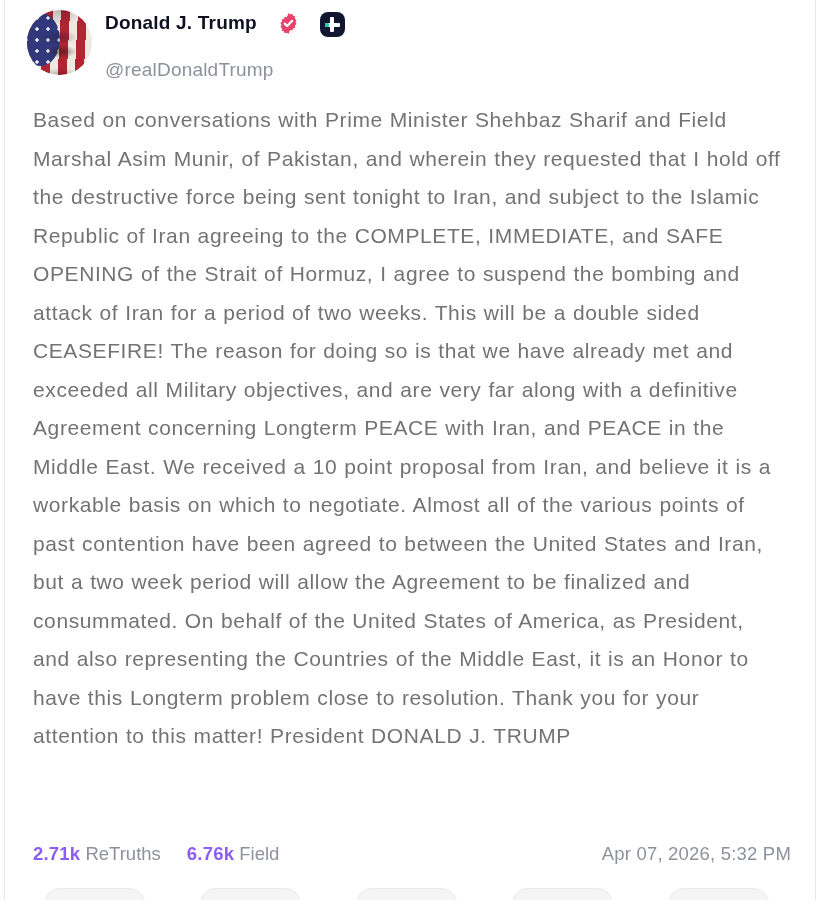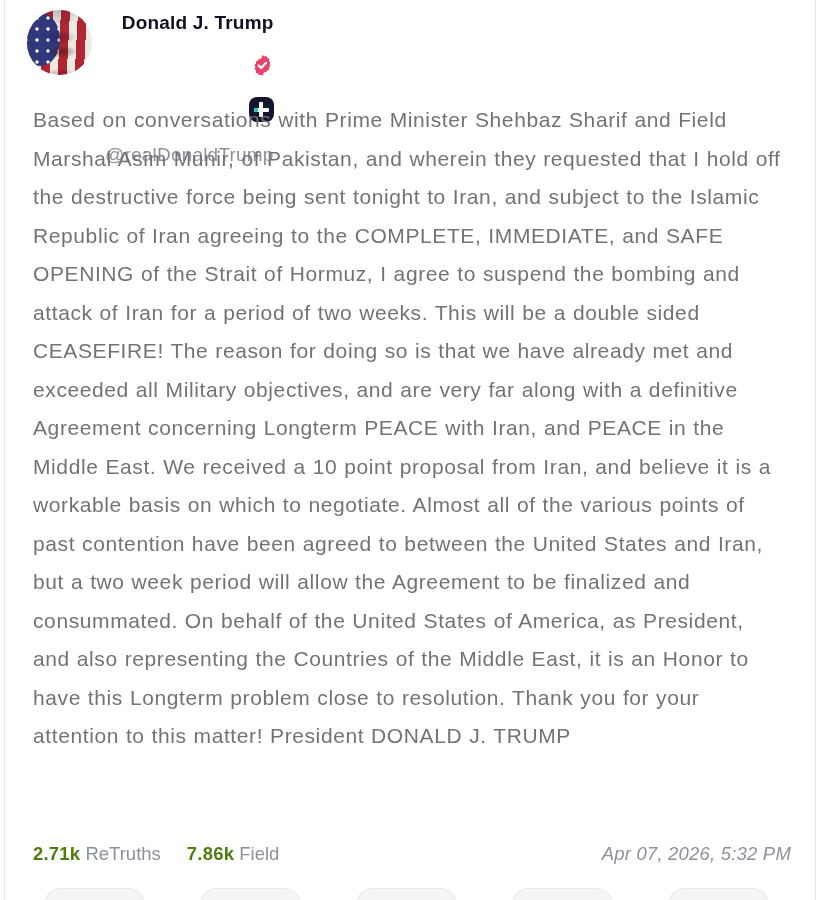--- a/index.html
+++ b/index.html
@@ -51,21 +51,21 @@
     content: "";
     position: absolute; inset: 0;
     border-radius: 50%;
     background:
       radial-gradient(ellipse 22px 9px at 53% 64%, rgba(48,22,26,.55), transparent 70%),
       radial-gradient(ellipse 24px 10px at 50% 42%, rgba(26,24,52,.38), transparent 72%),
       radial-gradient(ellipse 60% 35% at 50% 112%, rgba(22,12,18,.55), transparent 65%),
       radial-gradient(ellipse 70% 60% at 50% -8%, rgba(20,16,38,.30), transparent 55%);
   }
   .id-block { margin-left: 13px; padding-top: 2px; }
-  .name-row { display: flex; align-items: flex-end; gap: 20px; flex-direction: column; }
+  .name-row { display: flex; align-items: flex-start; gap: 20px; }
   .display-name {
     font-size: 19px;
     font-weight: 700;
     color: #0e1120;
     letter-spacing: .2px;
     cursor: pointer;
   }
   .badge { display: inline-flex; align-items: center; justify-content: center; }
   .badge.verified svg { display: block; }
   .badge.plus {
@@ -106,23 +106,23 @@
   .stats-row {
     position: absolute;
     left: 28px;
     right: 24px;
     top: 843px;
     display: flex;
     align-items: baseline;
     font-size: 18.5px;
   }
   .stat { margin-right: 26px; cursor: pointer; }
-  .stat b { color: #4d7c0f; font-weight: 700; letter-spacing: .2px; }
+  .stat b { color: #8b5cf6; font-weight: 700; letter-spacing: .2px; }
   .muted { color: #8e919c; font-weight: 400; }
-  .timestamp { margin-left: auto; font-size: 18.5px; color: #8e919c; letter-spacing: .2px; font-style: italic; }
+  .timestamp { margin-left: auto; font-size: 18.5px; color: #8e919c; letter-spacing: .2px; }
   
   .action-bar {
     position: absolute;
     left: 39px;
     top: 888px;
     display: flex;
     gap: 55px;
   }
   .action-pill {
     width: 101px;
@@ -161,21 +161,21 @@
   </header>
 
   <div class="post-body">Based on conversations with Prime Minister Shehbaz Sharif and Field Marshal Asim Munir, of Pakistan, and wherein they requested that I hold off the destructive force being sent tonight to Iran, and subject to the Islamic Republic of Iran agreeing to the COMPLETE, IMMEDIATE, and SAFE OPENING of the Strait of Hormuz, I agree to suspend the bombing and attack of Iran for a period of two weeks. This will be a double sided CEASEFIRE! The reason for doing so is that we have already met and exceeded all Military objectives, and are very far along with a definitive Agreement concerning Longterm PEACE with Iran, and PEACE in the Middle East. We received a 10 point proposal from Iran, and believe it is a workable basis on which to negotiate. Almost all of the various points of past contention have been agreed to between the United States and Iran, but a two week period will allow the Agreement to be finalized and consummated. On behalf of the United States of America, as President, and also representing the Countries of the Middle East, it is an Honor to have this Longterm problem close to resolution. Thank you for your attention to this matter! President DONALD J. TRUMP</div>
 
   <div class="stats-row">
     <span class="stat">
       <b>2.71k</b>
       <span class="muted">ReTruths</span>
     </span>
     <span class="stat">
-      <b>7.86k</b>
+      <b>6.76k</b>
       <span class="muted">Field</span>
     </span>
     <span class="timestamp">Apr 07, 2026, 5:32 PM</span>
   </div>
 
   <div class="action-bar">
     <div class="action-pill"></div>
     <div class="action-pill"></div>
     <div class="action-pill"></div>
     <div class="action-pill"></div>

